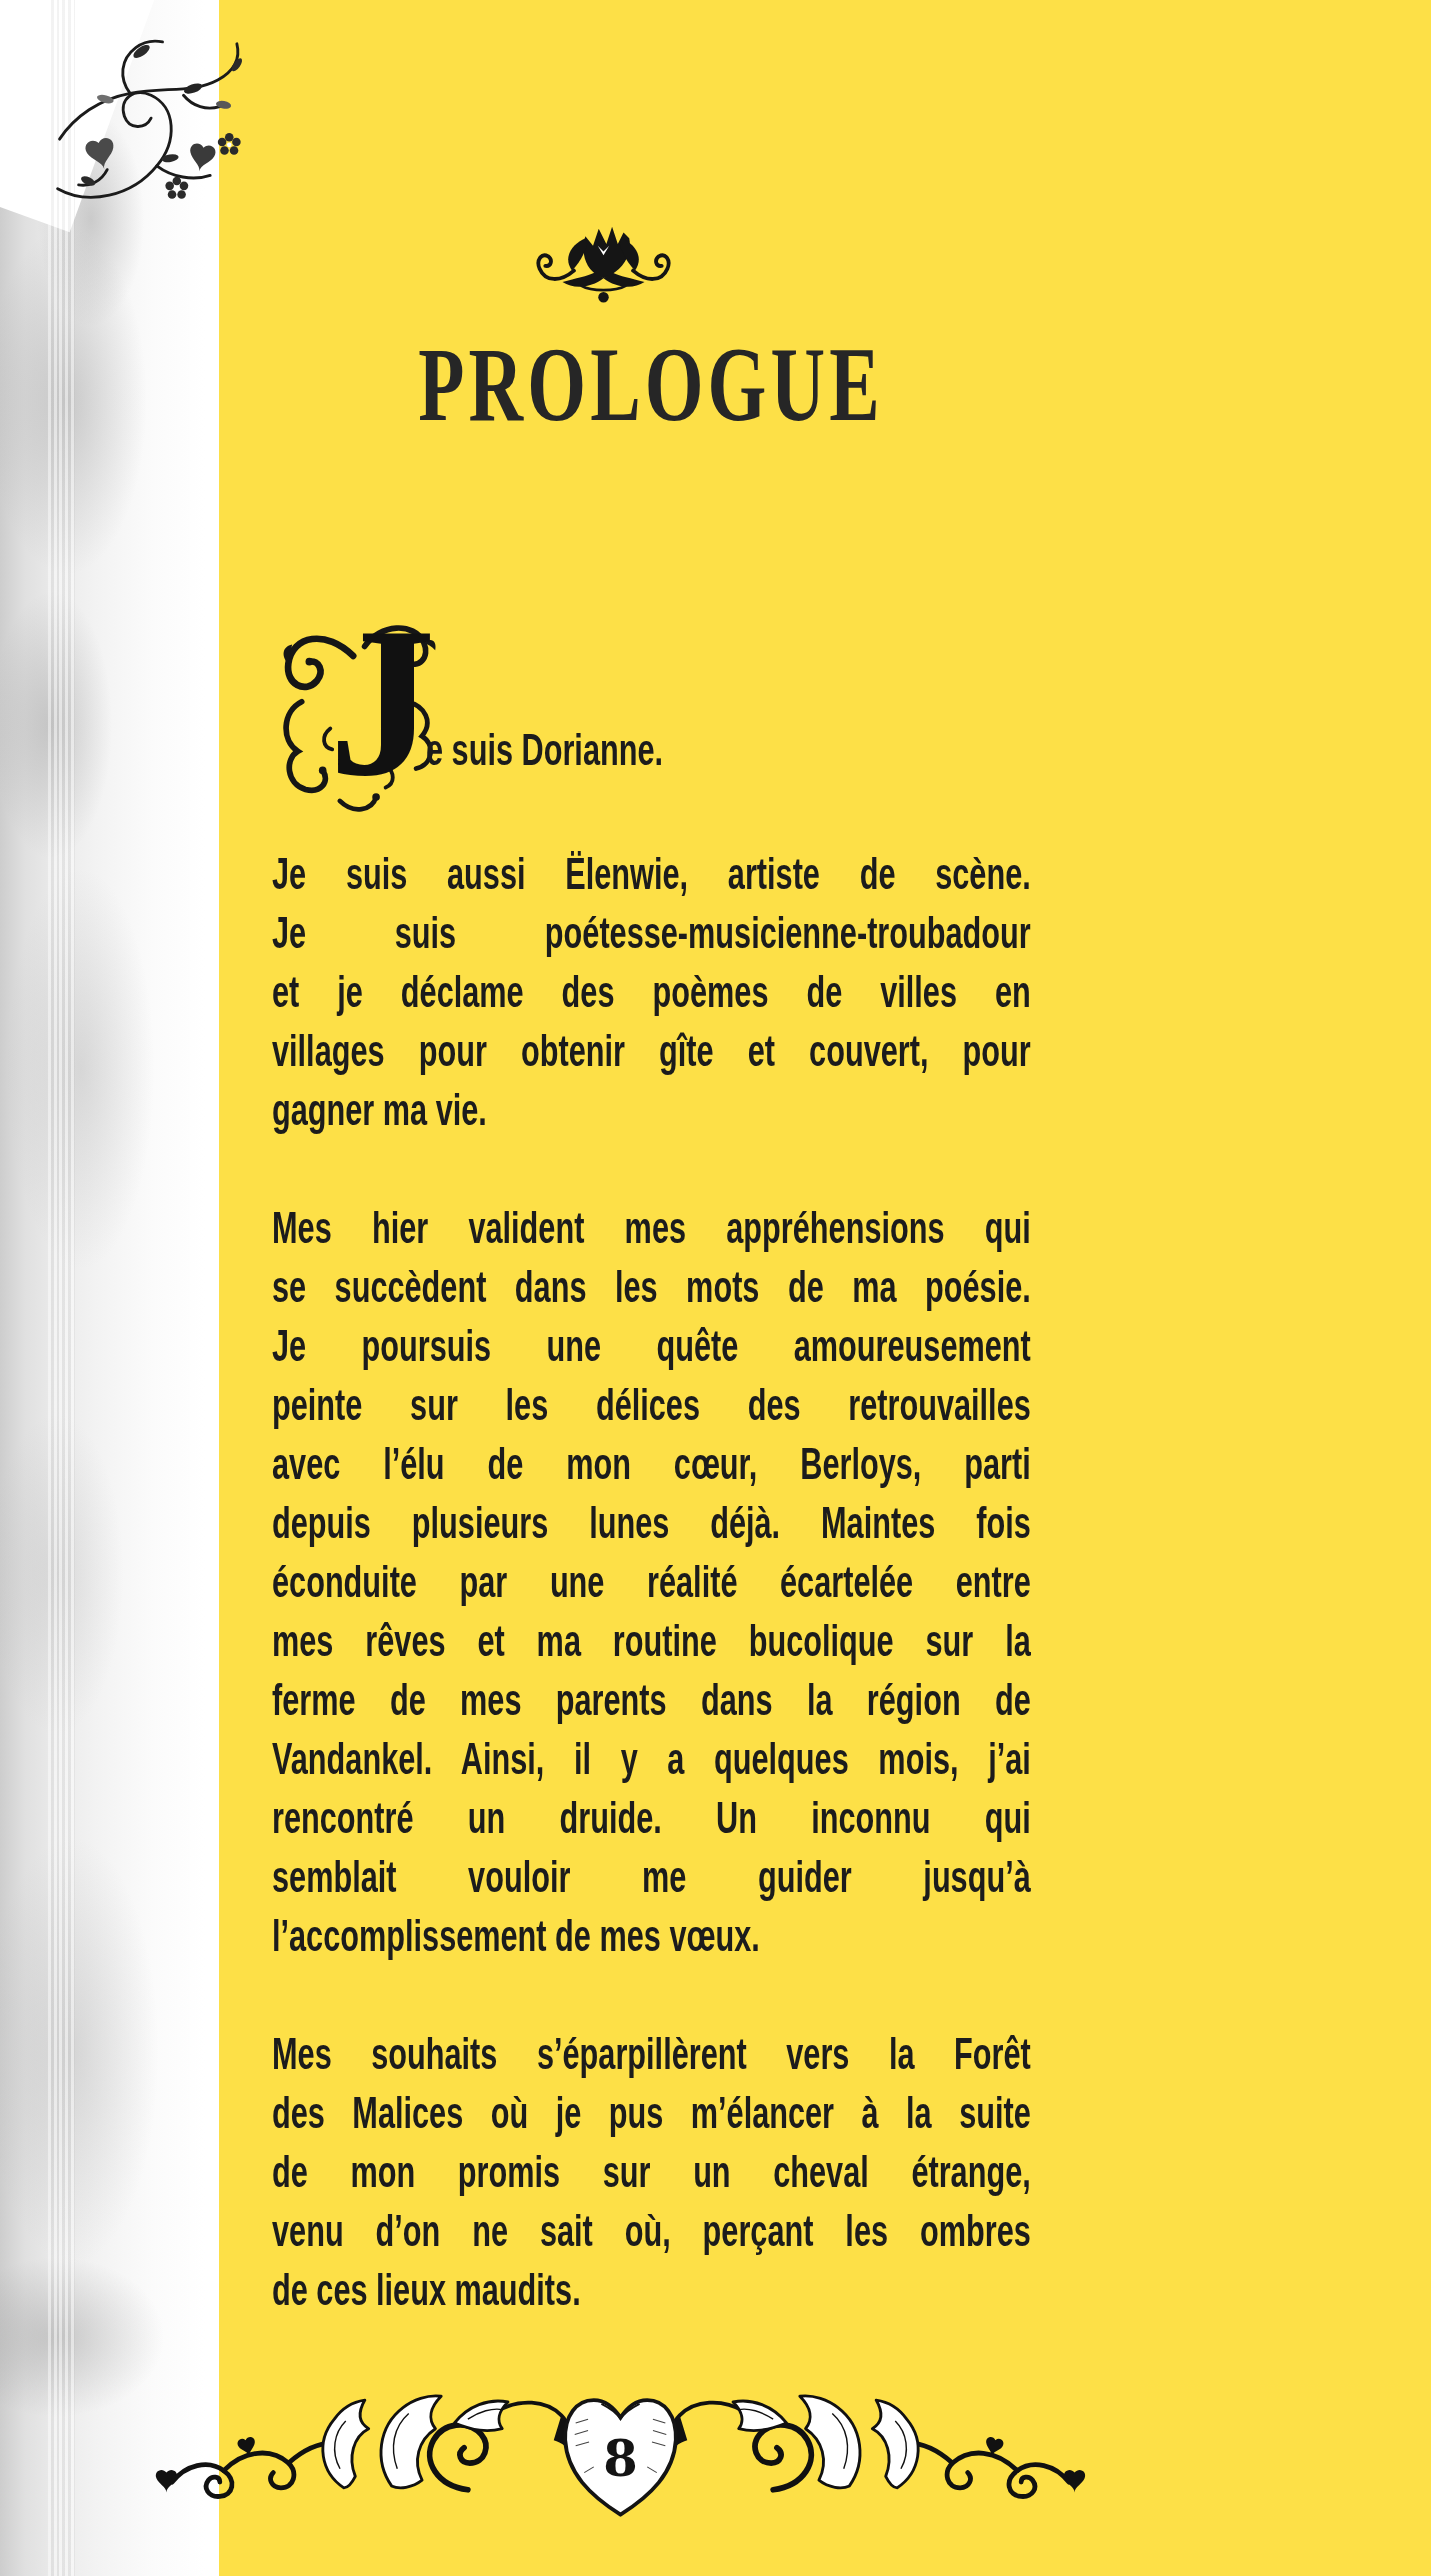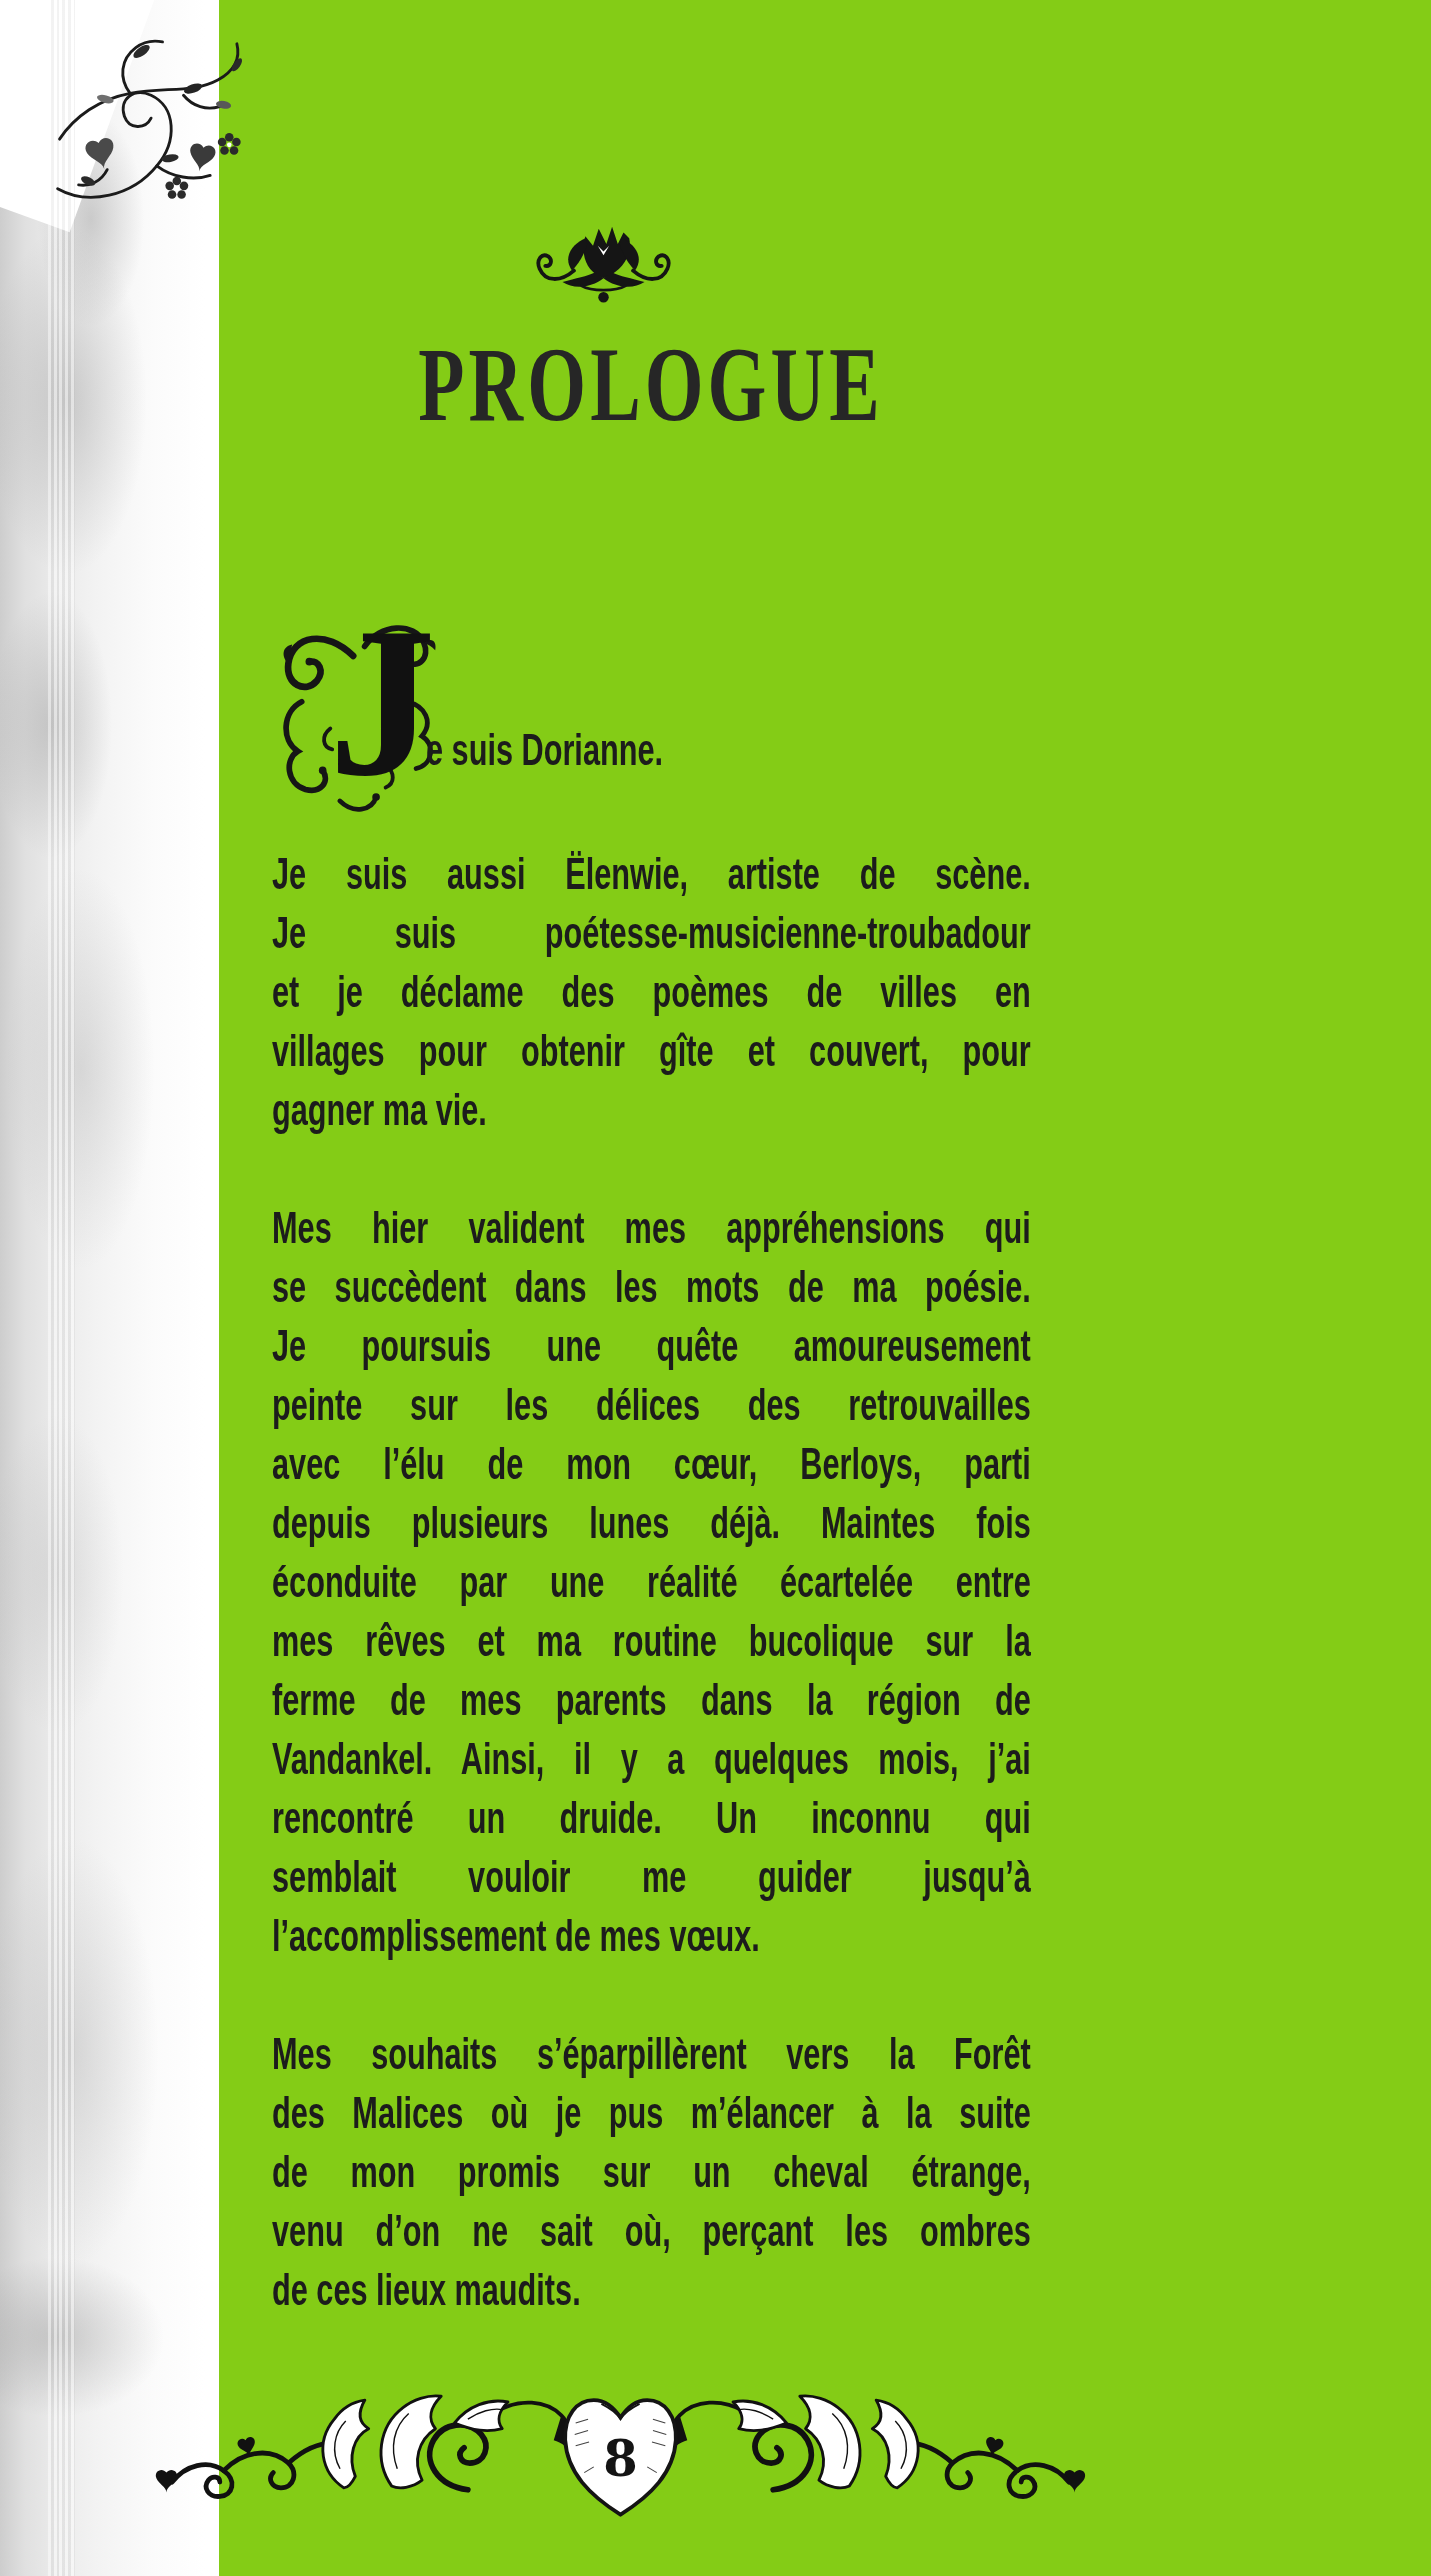--- a/index.html
+++ b/index.html
@@ -1,17 +1,17 @@
 <!DOCTYPE html>
 <html><head>
 <meta charset="utf-8">
 <style>
   html,body{margin:0;padding:0;background:#ffffff;}
   .page{
-    position:relative;width:1431px;height:2576px;background:#84cc16;
+    position:relative;width:1431px;height:2576px;background:#fde047;
     overflow:hidden;font-family:"Liberation Sans",sans-serif;color:#1e1e1e;
   }
   
   .page-edge{
     position:absolute;left:0;top:0;width:219px;height:2576px;
     background:
       radial-gradient(114px 248px at 67px 401px, rgba(140,140,140,.38), rgba(140,140,140,0) 70%),
       radial-gradient(86px 191px at 52px 725px, rgba(120,120,120,.32), rgba(120,120,120,0) 70%),
       radial-gradient(105px 286px at 81px 1069px, rgba(150,150,150,.28), rgba(150,150,150,0) 70%),
       radial-gradient(76px 153px at 91px 219px, rgba(130,130,130,.35), rgba(130,130,130,0) 70%),

